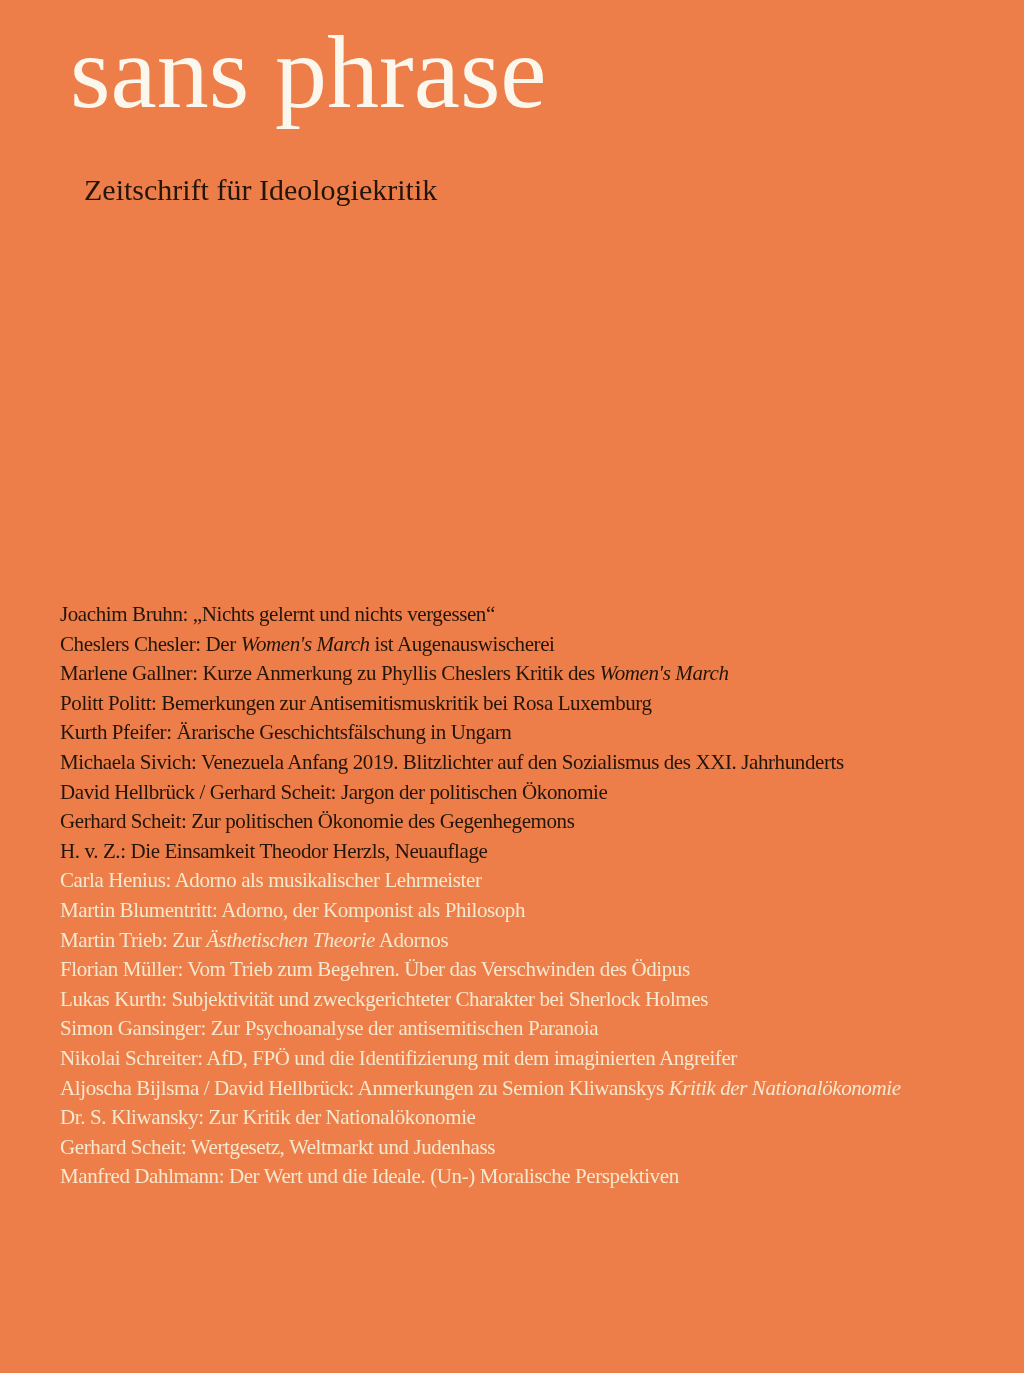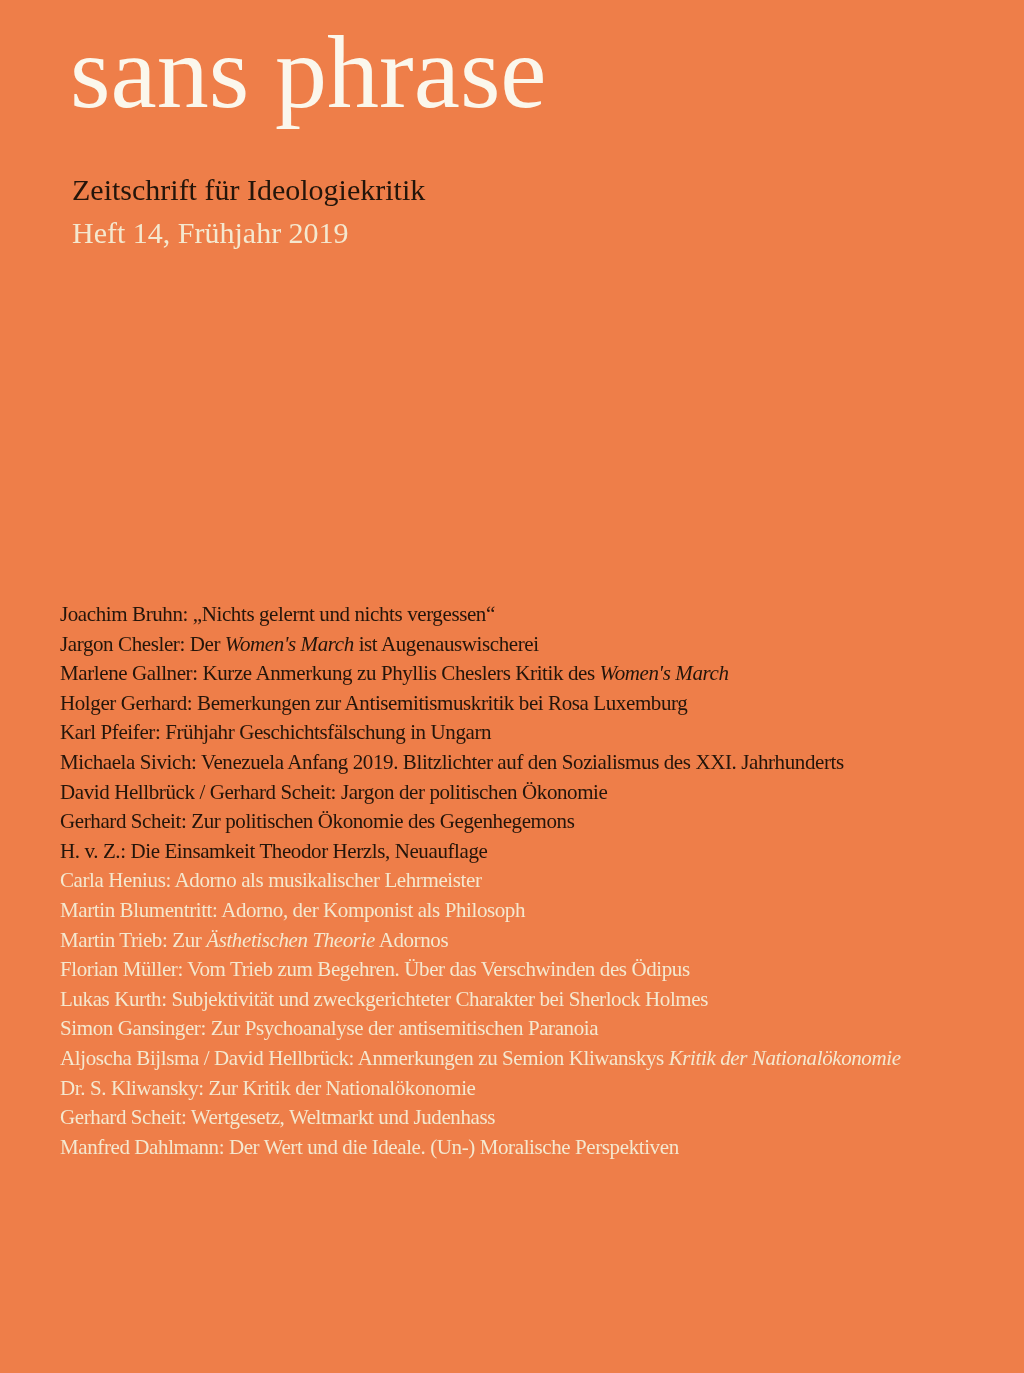--- a/index.html
+++ b/index.html
@@ -25,21 +25,21 @@
     font-size: 104px;
     font-weight: normal;
     line-height: 1;
     letter-spacing: 0px;
     color: var(--title-color);
     white-space: nowrap;
   }
 
   .masthead {
     position: absolute;
-    left: 72px;
+    left: 84px;
     top: 168px;
     line-height: 43px;
     font-size: 30px;
     white-space: nowrap;
   }
   .masthead .subtitle { color: var(--dark-text); }
   .masthead .issue { color: var(--light-text); }
 
   .toc {
     position: absolute;
@@ -55,37 +55,37 @@
   .toc-line .italic { font-style: italic; }
 </style>
 </head>
 <body>
 
 <div class="cover">
   <h1 class="magazine-title">sans phrase</h1>
 
   <div class="masthead">
     <div class="subtitle">Zeitschrift für Ideologiekritik</div>
-    <div class="issue">Heft 14, Frühjahr 2019</div>
   </div>
 
   <div class="toc">
       <div class="toc-line tone-dark"><span>Joachim Bruhn: „Nichts gelernt und nichts vergessen“</span></div>
-      <div class="toc-line tone-dark"><span>Jargon Chesler: Der </span><span class="italic">Women's March</span><span> ist Augenauswischerei</span></div>
+      <div class="toc-line tone-dark"><span>Cheslers Chesler: Der </span><span class="italic">Women's March</span><span> ist Augenauswischerei</span></div>
       <div class="toc-line tone-dark"><span>Marlene Gallner: Kurze Anmerkung zu Phyllis Cheslers Kritik des </span><span class="italic">Women's March</span></div>
-      <div class="toc-line tone-dark"><span>Holger Gerhard: Bemerkungen zur Antisemitismuskritik bei Rosa Luxemburg</span></div>
-      <div class="toc-line tone-dark"><span>Karl Pfeifer: Frühjahr Geschichtsfälschung in Ungarn</span></div>
+      <div class="toc-line tone-dark"><span>Politt Politt: Bemerkungen zur Antisemitismuskritik bei Rosa Luxemburg</span></div>
+      <div class="toc-line tone-dark"><span>Kurth Pfeifer: Ärarische Geschichtsfälschung in Ungarn</span></div>
       <div class="toc-line tone-dark"><span>Michaela Sivich: Venezuela Anfang 2019. Blitzlichter auf den Sozialismus des XXI. Jahrhunderts</span></div>
       <div class="toc-line tone-dark"><span>David Hellbrück / Gerhard Scheit: Jargon der politischen Ökonomie</span></div>
       <div class="toc-line tone-dark"><span>Gerhard Scheit: Zur politischen Ökonomie des Gegenhegemons</span></div>
       <div class="toc-line tone-dark"><span>H. v. Z.: Die Einsamkeit Theodor Herzls, Neuauflage</span></div>
       <div class="toc-line tone-light"><span>Carla Henius: Adorno als musikalischer Lehrmeister</span></div>
       <div class="toc-line tone-light"><span>Martin Blumentritt: Adorno, der Komponist als Philosoph</span></div>
       <div class="toc-line tone-light"><span>Martin Trieb: Zur </span><span class="italic">Ästhetischen Theorie</span><span> Adornos</span></div>
       <div class="toc-line tone-light"><span>Florian Müller: Vom Trieb zum Begehren. Über das Verschwinden des Ödipus</span></div>
       <div class="toc-line tone-light"><span>Lukas Kurth: Subjektivität und zweckgerichteter Charakter bei Sherlock Holmes</span></div>
       <div class="toc-line tone-light"><span>Simon Gansinger: Zur Psychoanalyse der antisemitischen Paranoia</span></div>
+      <div class="toc-line tone-light"><span>Nikolai Schreiter: AfD, FPÖ und die Identifizierung mit dem imaginierten Angreifer</span></div>
       <div class="toc-line tone-light"><span>Aljoscha Bijlsma / David Hellbrück: Anmerkungen zu Semion Kliwanskys </span><span class="italic">Kritik der Nationalökonomie</span></div>
       <div class="toc-line tone-light"><span>Dr. S. Kliwansky: Zur Kritik der Nationalökonomie</span></div>
       <div class="toc-line tone-light"><span>Gerhard Scheit: Wertgesetz, Weltmarkt und Judenhass</span></div>
       <div class="toc-line tone-light"><span>Manfred Dahlmann: Der Wert und die Ideale. (Un-) Moralische Perspektiven</span></div>
     </div>
 </div>
 
 </body></html>

